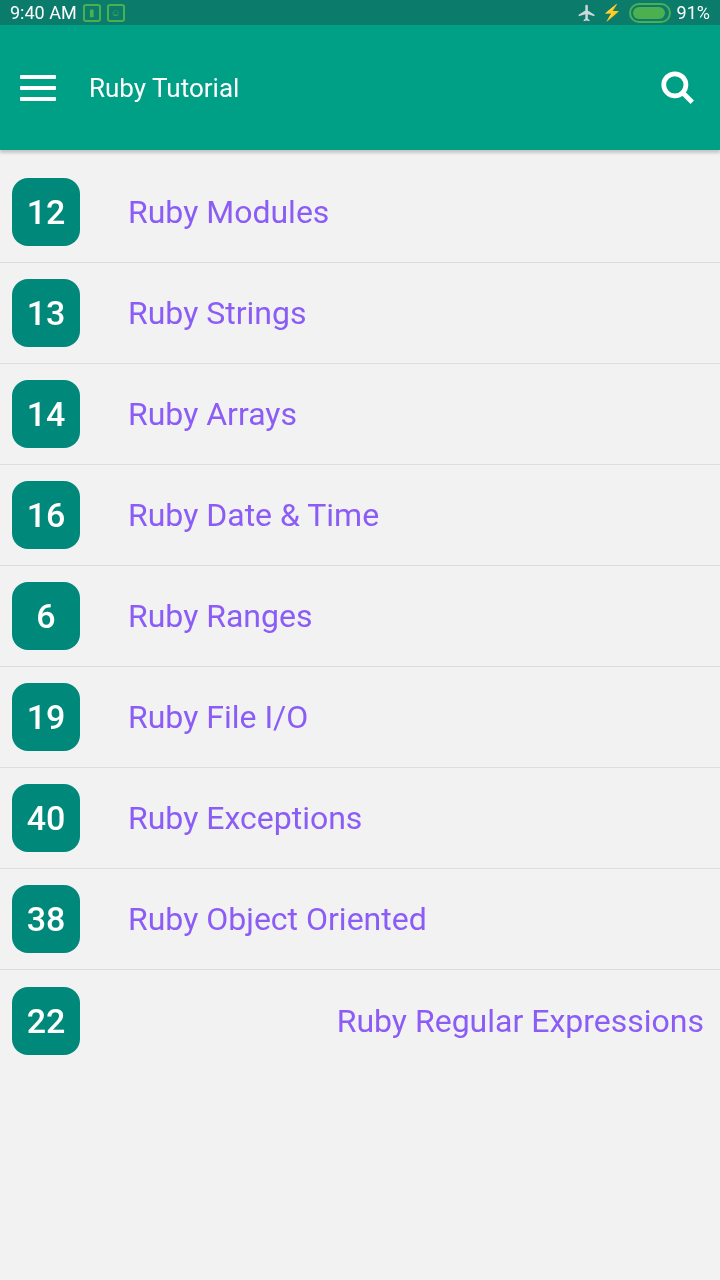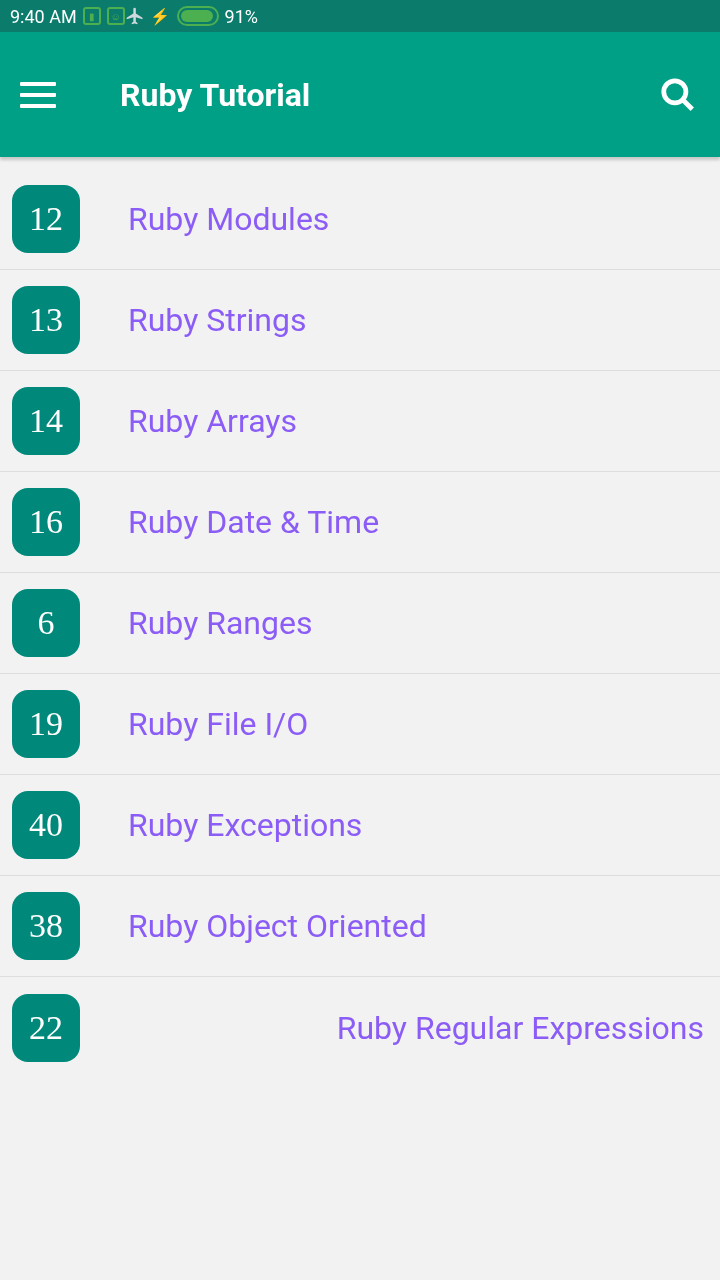--- a/index.html
+++ b/index.html
@@ -1,25 +1,26 @@
 <!DOCTYPE html>
 <html><head>
 <meta charset="utf-8">
 <style>
   * { margin: 0; padding: 0; box-sizing: border-box; }
   html, body { width: 720px; height: 1280px; font-family: Roboto, Arial, sans-serif; background: #f2f2f2; overflow: hidden; }
   
   .status-bar {
-    height: 32px;
+    height: 25px;
     background: #0b7b6b;
     display: flex;
     align-items: center;
     padding: 0 10px;
     color: #fff;
     font-size: 18px;
+    justify-content: space-between;
   }
   .status-left { display: flex; align-items: center; gap: 6px; }
   .status-right { display: flex; align-items: center; gap: 6px; }
   .status-icon-box {
     width: 18px; height: 18px; border: 2px solid #4caf50; border-radius: 3px;
     display: inline-flex; align-items: center; justify-content: center; font-size: 10px; color: #4caf50;
   }
   .airplane-svg { width: 20px; height: 20px; }
   .bolt { font-size: 16px; }
   .battery-pill {
@@ -39,21 +40,21 @@
     box-shadow: 0 3px 3px rgba(0,0,0,0.18);
     position: relative;
     z-index: 2;
   }
   .menu-btn {
     width: 44px; height: 44px; display: flex; flex-direction: column; justify-content: center; gap: 7px;
     cursor: pointer;
   }
   .menu-btn span { display: block; height: 4px; width: 36px; background: #fff; border-radius: 1px; }
   .app-title {
-    color: #fff; font-size: 32px; font-weight: 700; margin-left: 56px;
+    color: #fff; font-size: 26px; font-weight: 400; margin-left: 25px;
   }
   .search-btn {
     margin-left: auto; width: 44px; height: 44px; display: flex; align-items: center; justify-content: center;
     cursor: pointer;
   }
   .search-btn svg { width: 38px; height: 38px; stroke: #fff; fill: none; stroke-width: 3; }
   
   .list {
     background: #f2f2f2;
     padding-top: 12px;
@@ -67,21 +68,20 @@
     cursor: pointer;
   }
   .list-item:last-child { border-bottom: none; justify-content: space-between; }
   .num-badge {
     width: 68px; height: 68px;
     background: #00897b;
     border-radius: 16px;
     display: flex; align-items: center; justify-content: center;
     color: #fff; font-size: 34px; font-weight: 500;
     flex-shrink: 0;
-    font-family: Liberation Serif, serif;
   }
   .item-label {
     margin-left: 48px;
     font-size: 32px;
     color: #8b5cf6;
   }
 </style>
 </head>
 <body>
 

